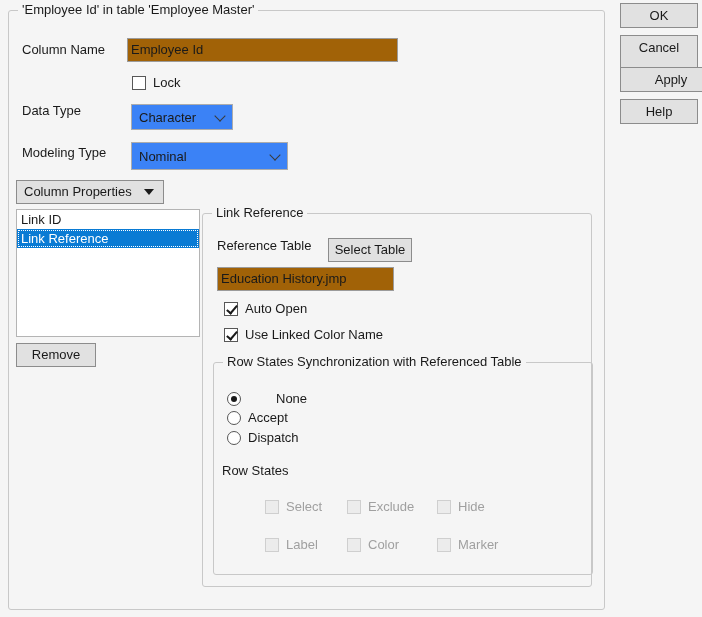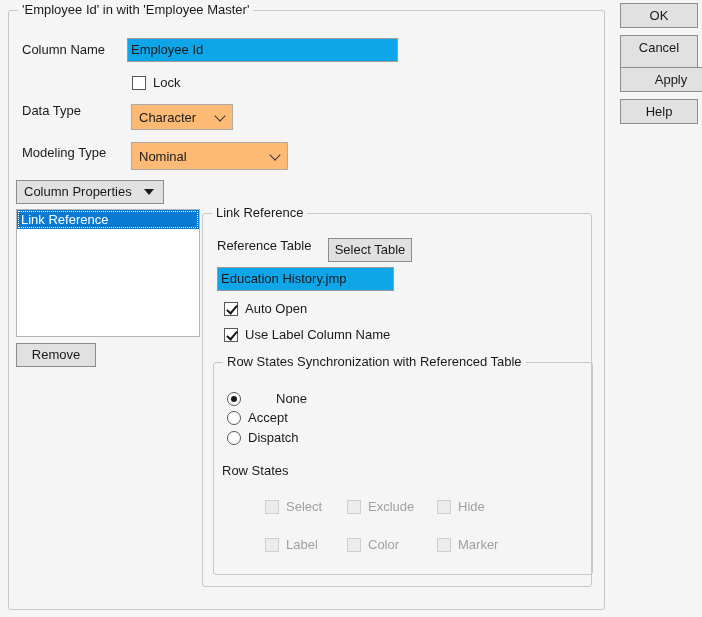--- a/index.html
+++ b/index.html
@@ -49,21 +49,21 @@
     color: #1a1a1a;
     line-height: 16px;
     text-align: right;
   }
 
   
   .textbox {
     position: absolute;
     box-sizing: border-box;
     border: 1px solid #9b9b9b;
-    background: #0ea5e9;
+    background: #a16207;
     font-family: "Liberation Sans", sans-serif;
     font-size: 13px;
     color: #1a1a1a;
     padding: 0 3px;
     line-height: 22px;
     white-space: nowrap;
     overflow: hidden;
   }
 
   
@@ -79,21 +79,21 @@
     white-space: nowrap;
     cursor: default;
     padding: 0;
   }
 
   
   .combo {
     position: absolute;
     box-sizing: border-box;
     border: 1px solid #acacac;
-    background: #fdba74;
+    background: #3b82f6;
     font-size: 13px;
     color: #1a1a1a;
     cursor: default;
   }
   .combo .combo-text {
     position: absolute;
     left: 7px;
     top: 0;
     line-height: inherit;
     white-space: nowrap;
@@ -230,21 +230,21 @@
     margin-left: 7px;
     font-size: 13px;
     color: #1a1a1a;
     line-height: 16px;
   }
 </style>
 </head>
 <body>
 
 <div class="groupbox" id="outer-group">
-  <span class="gb-legend">'Employee Id' in with 'Employee Master'</span>
+  <span class="gb-legend">'Employee Id' in table 'Employee Master'</span>
 </div>
 
 <span class="lbl" style="left:22px; top:42px;">Column Name</span>
 <div class="textbox" id="column-name-input" style="left:127px; top:38px; width:271px; height:24px;">Employee Id</div>
 
 <div class="checkrow" id="lock-check" style="left:132px; top:75px;">
   <span class="cbox"></span>
   <span class="ctext">Lock</span>
 </div>
 
@@ -259,20 +259,21 @@
   <span class="combo-text">Nominal</span>
   <span class="chev"></span>
 </div>
 
 <div class="btn" id="column-properties-button" style="left:16px; top:180px; width:148px; height:24px; line-height:22px;">
   <span class="cp-text">Column Properties</span>
   <span class="tri-down"></span>
 </div>
 
 <div id="properties-listbox">
+  <div class="list-item">Link ID</div>
   <div class="list-item selected">Link Reference</div>
 </div>
 
 <div class="btn" id="remove-button" style="left:16px; top:343px; width:80px; height:24px; line-height:22px;">Remove</div>
 
 <div class="groupbox" id="linkref-group">
   <span class="gb-legend">Link Reference</span>
 </div>
 
 <span class="lbl" style="left:217px; top:238px;">Reference Table</span>
@@ -280,21 +281,21 @@
 
 <div class="textbox" id="reference-table-value" style="left:217px; top:267px; width:177px; height:24px;">Education History.jmp</div>
 
 <div class="checkrow" id="auto-open-check" style="left:224px; top:301px;">
   <span class="cbox checked"></span>
   <span class="ctext">Auto Open</span>
 </div>
 
 <div class="checkrow" id="use-linked-column-name-check" style="left:224px; top:327px;">
   <span class="cbox checked"></span>
-  <span class="ctext">Use Label Column Name</span>
+  <span class="ctext">Use Linked Color Name</span>
 </div>
 
 <div class="groupbox" id="rowsync-group">
   <span class="gb-legend">Row States Synchronization with Referenced Table</span>
 </div>
 
 <div class="radiorow" id="radio-none" style="left:227px; top:391px;gap:28px;">
   <span class="rbox checked"></span>
   <span class="rtext">None</span>
 </div>

